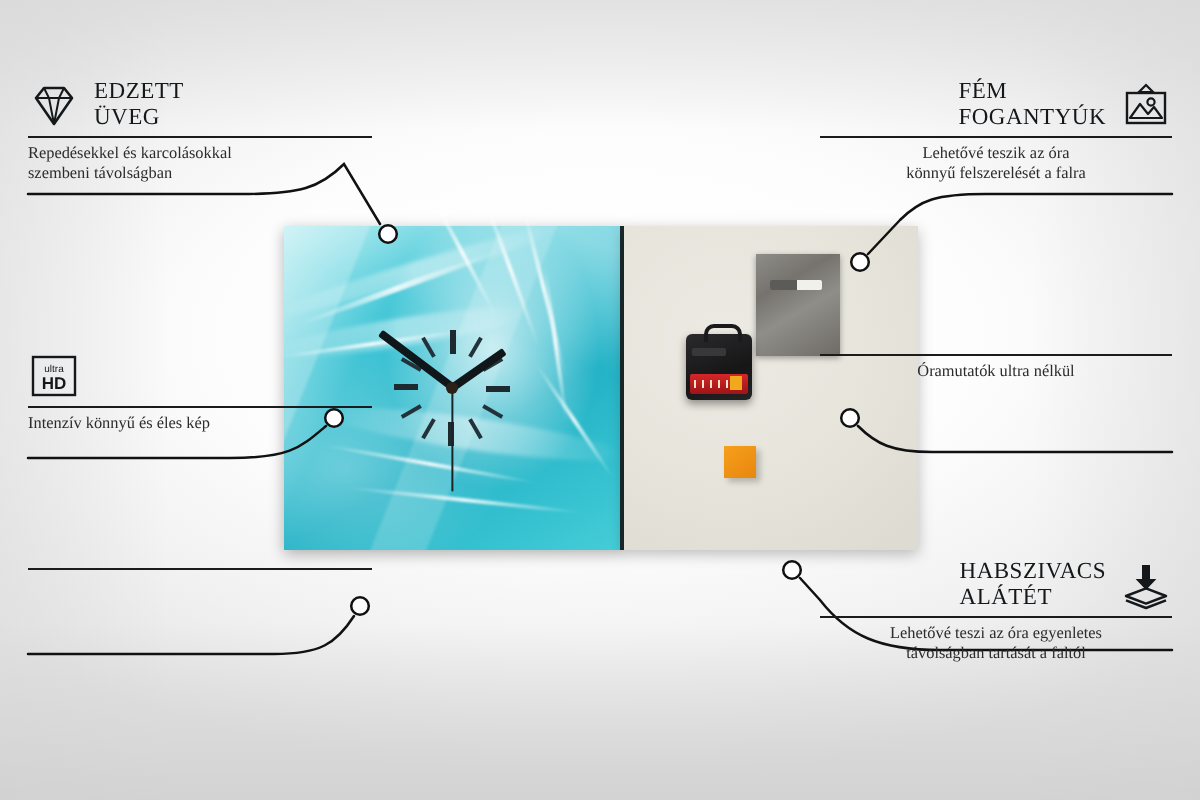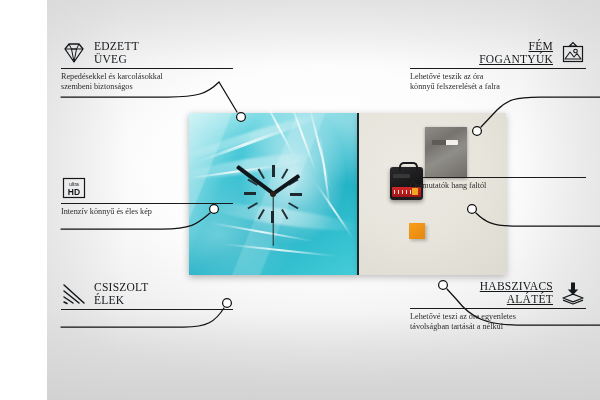--- a/index.html
+++ b/index.html
@@ -6,21 +6,20 @@
   body{
     width:600px;height:400px;overflow:hidden;
     font-family:"Liberation Serif",serif;
     background:#ffffff;
     position:relative;
   }
   #stage{
     position:absolute;inset:0;
     background:
       radial-gradient(ellipse 70% 55% at 50% 42%, #ffffff 0%, #fdfdfd 45%, #f2f2f2 72%, #e4e4e4 100%);
-    margin-left: 47px;
   }
   
   #stage:before{
     content:"";position:absolute;inset:0;
     background:
       linear-gradient(to bottom, rgba(215,215,215,.55) 0%, rgba(255,255,255,0) 16%),
       linear-gradient(to top, rgba(205,205,205,.75) 0%, rgba(255,255,255,0) 22%),
       linear-gradient(to right, rgba(220,220,220,.5) 0%, rgba(255,255,255,0) 14%),
       linear-gradient(to left, rgba(220,220,220,.5) 0%, rgba(255,255,255,0) 14%);
     pointer-events:none;
@@ -93,27 +92,27 @@
   
   .callout{position:absolute;width:172px;}
   .callout .head{display:flex;align-items:center;gap:7px;}
   .callout.right .head{flex-direction:row;justify-content:flex-end;}
   .ic{flex:0 0 auto;width:26px;height:24px;display:block;}
   .title{
     font-size:11.5px;line-height:12.6px;letter-spacing:.25px;
     color:#14181b;font-variant:small-caps;text-transform:uppercase;
     font-family:"Liberation Serif",serif;font-weight:400;white-space:pre-line;
   }
-  .callout.right .title{text-align:right;text-decoration:underline;}
+  .callout.right .title{}
   .rule{height:1px;background:#1b1b1b;margin:3px 0 3px;width:100%;}
   .desc{
     font-size:8.2px;line-height:10px;color:#2c2c2c;white-space:pre-line;
     font-family:"Liberation Serif",serif;
   }
-  .callout.right .desc{text-align:left;}
+  .callout.right .desc{text-align:center;}
 
   #c-glass{left:14px;top:40px;}
   #c-print{left:14px;top:176px;}
   #c-edges{left:14px;top:281px;}
   #c-hooks{right:14px;top:40px;width:176px;}
   #c-mech{right:14px;top:174px;width:176px;}
   #c-foam{right:14px;top:280px;width:176px;}
 
   #leaders{position:absolute;inset:0;pointer-events:none;}
   svg.lead{position:absolute;inset:0;width:600px;height:400px;overflow:visible;}
@@ -228,48 +227,36 @@
     <div class="head">
       <svg class="ic" viewBox="0 0 26 24">
         <path d="M4 8 L8 3 H18 L22 8 L13 21 Z" fill="none" stroke="#14181b" stroke-width="1.3" stroke-linejoin="round"></path>
         <path d="M4 8 H22 M8 3 L10.5 8 L13 21 M18 3 L15.5 8 L13 21 M10.5 8 H15.5" fill="none" stroke="#14181b" stroke-width="1"></path>
       </svg>
       <div class="title">EDZETT
 ÜVEG</div>
     </div>
     <div class="rule"></div>
     <div class="desc">Repedésekkel és karcolásokkal
-szembeni biztonságos</div>
+szembeni távolságban</div>
   </div>
 
   <div class="callout" id="c-print">
     <div class="head">
       <svg class="ic" viewBox="0 0 26 24">
         <rect x="2.5" y="2.5" width="21" height="19" fill="none" stroke="#14181b" stroke-width="1.2"></rect>
         <text x="13" y="10" font-family="Liberation Sans, sans-serif" font-size="5" text-anchor="middle" fill="#14181b">ultra</text>
         <text x="13" y="18.5" font-family="Liberation Sans, sans-serif" font-size="8.5" font-weight="bold" text-anchor="middle" fill="#14181b">HD</text>
       </svg>
     </div>
     <div class="rule"></div>
     <div class="desc">Intenzív könnyű és éles kép</div>
   </div>
 
   <div class="callout" id="c-edges">
-    <div class="head">
-      <svg class="ic" viewBox="0 0 26 24">
-        <g stroke="#14181b" stroke-width="1.5" stroke-linecap="round">
-          <line x1="3" y1="3" x2="23" y2="21"></line>
-          <line x1="3" y1="9" x2="18" y2="21"></line>
-          <line x1="3" y1="15" x2="12" y2="21"></line>
-          <line x1="3" y1="20" x2="6" y2="21.5"></line>
-        </g>
-      </svg>
-      <div class="title">CSISZOLT
-ÉLEK</div>
-    </div>
     <div class="rule"></div>
   </div>
 
   <div class="callout right" id="c-hooks">
     <div class="head">
       <div class="title">FÉM
 FOGANTYÚK</div>
       <svg class="ic" viewBox="0 0 26 24">
         <path d="M13 1.5 L9.5 5 H16.5 Z" fill="none" stroke="#14181b" stroke-width="1.1"></path>
         <rect x="3.5" y="5.5" width="19" height="15" fill="none" stroke="#14181b" stroke-width="1.2"></rect>
@@ -277,31 +264,31 @@
         <circle cx="15.5" cy="10" r="1.8" fill="none" stroke="#14181b" stroke-width="1.1"></circle>
       </svg>
     </div>
     <div class="rule"></div>
     <div class="desc">Lehetővé teszik az óra
 könnyű felszerelését a falra</div>
   </div>
 
   <div class="callout right" id="c-mech">
     <div class="rule"></div>
-    <div class="desc">Óramutatók hang faltól</div>
+    <div class="desc">Óramutatók ultra nélkül</div>
   </div>
 
   <div class="callout right" id="c-foam">
     <div class="head">
       <div class="title">HABSZIVACS
 ALÁTÉT</div>
       <svg class="ic" viewBox="0 0 26 24">
         <path d="M11 1.5 h4 v7 h3.2 L13 14 L7.8 8.5 H11 Z" fill="#14181b"></path>
         <path d="M13 13.2 L23 17 L13 20.8 L3 17 Z" fill="none" stroke="#14181b" stroke-width="1.25" stroke-linejoin="round"></path>
         <path d="M3 19.2 L13 23 L23 19.2" fill="none" stroke="#14181b" stroke-width="1.25" stroke-linejoin="round"></path>
       </svg>
     </div>
     <div class="rule"></div>
     <div class="desc">Lehetővé teszi az óra egyenletes
-távolságban tartását a nélkül</div>
+távolságban tartását a faltól</div>
   </div>
 
 </div>
 
 </body></html>

